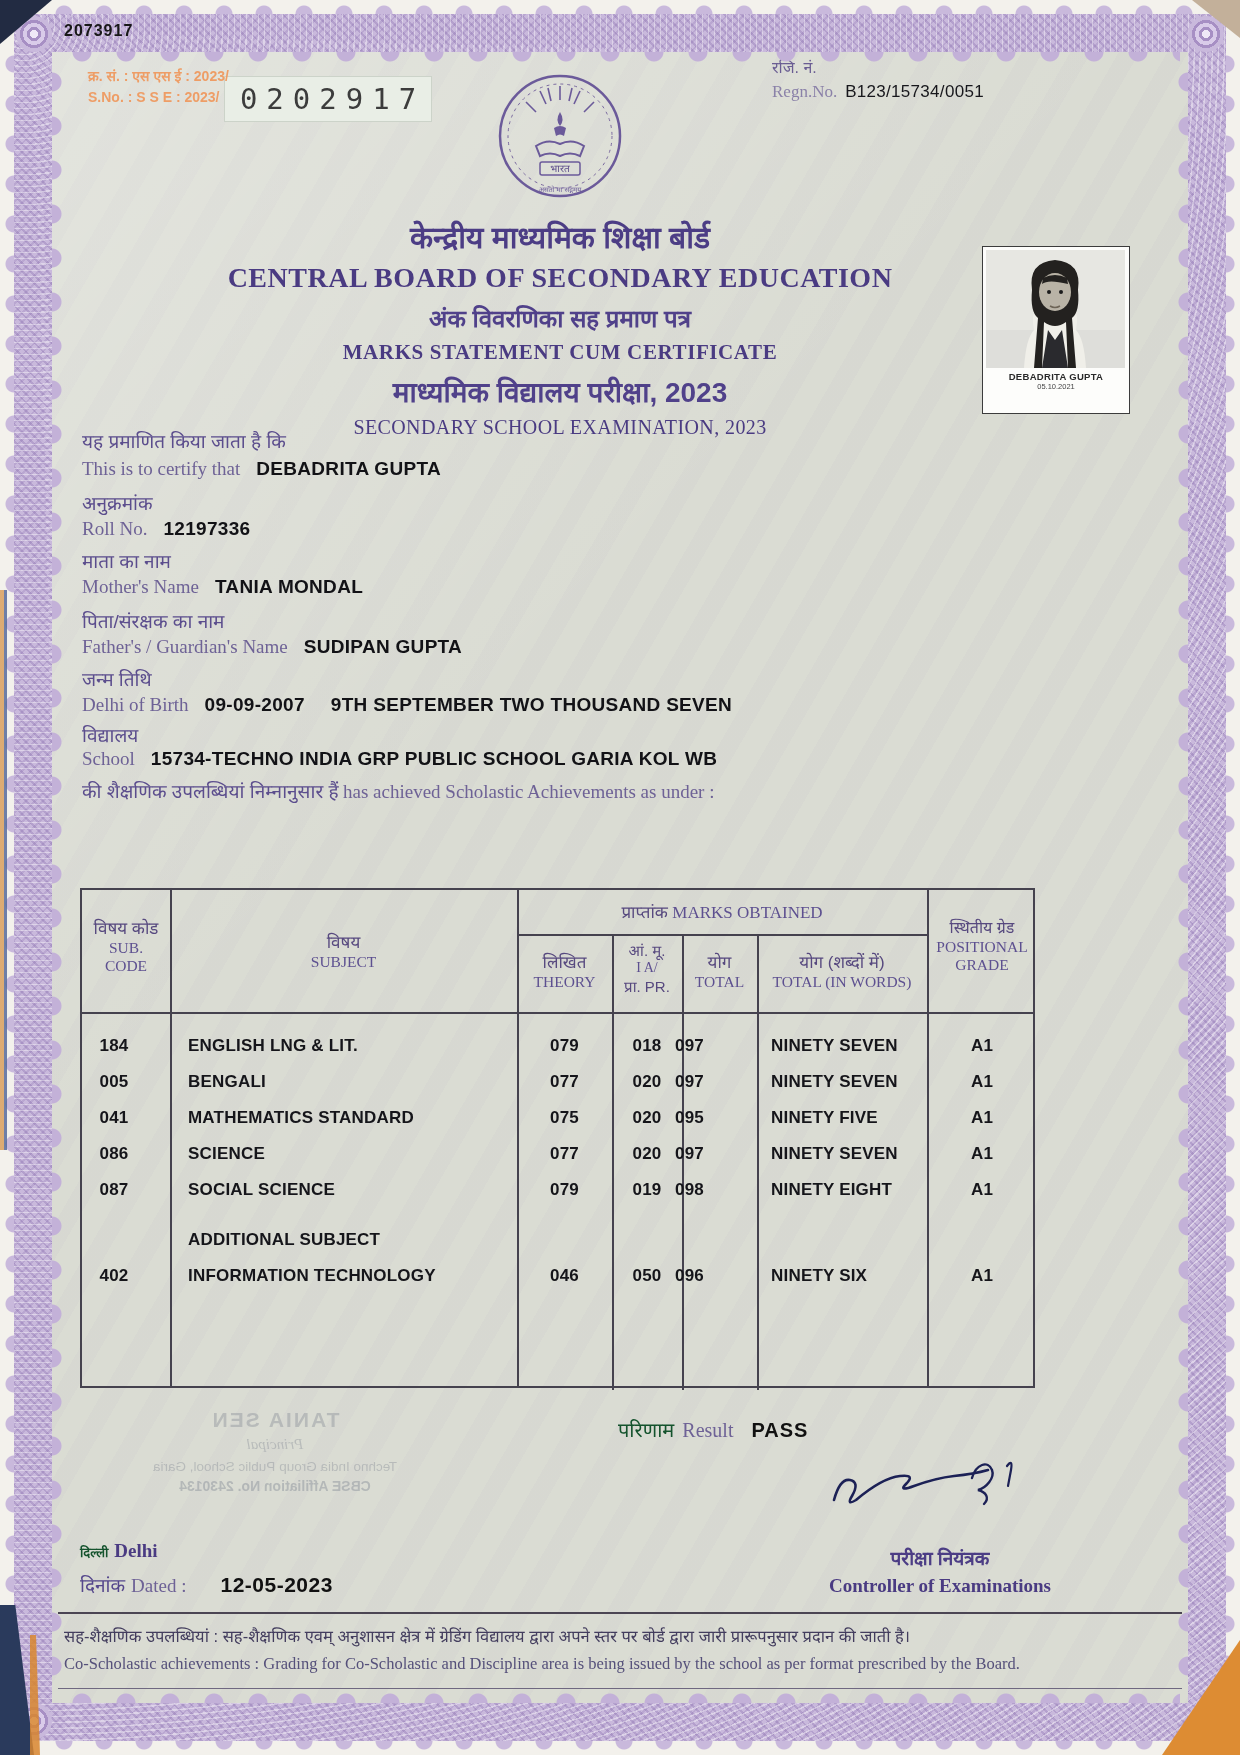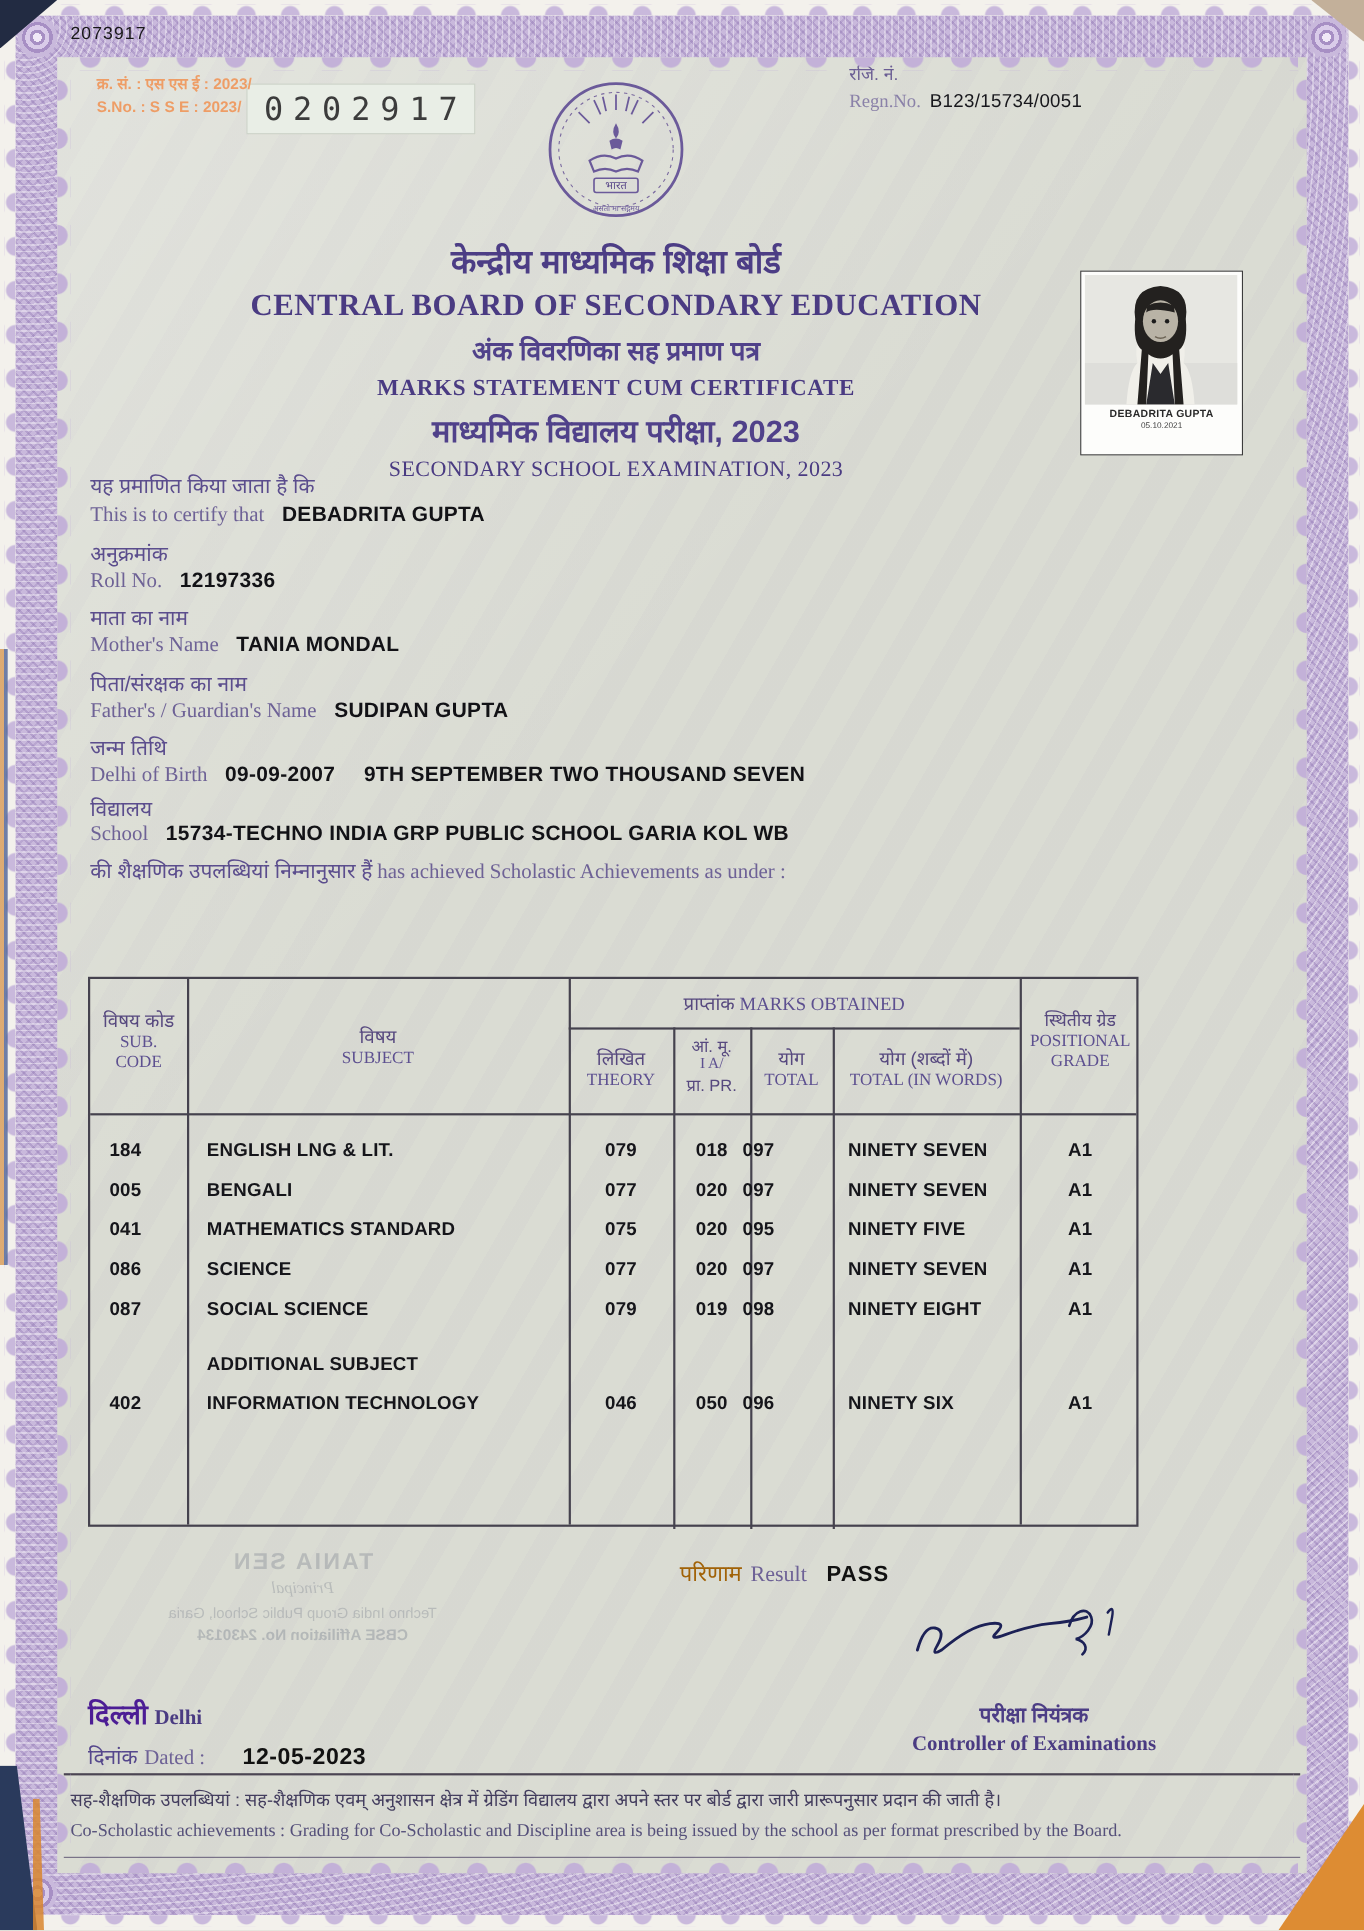--- a/index.html
+++ b/index.html
@@ -34,21 +34,21 @@
   .corner { position:absolute; z-index:6; }
   .c-tl { top:0; left:0; width:52px; height:44px; background:#222b42; clip-path:polygon(0 0, 100% 0, 0 100%); }
   .c-tr { top:0; right:0; width:48px; height:38px; background:#c3b09a; clip-path:polygon(100% 0, 100% 100%, 0 0); }
   .c-bl { bottom:0; left:0; width:34px; height:150px; background:#2a3a5c; clip-path:polygon(0 0, 45% 0, 100% 100%, 0 100%); }
   .c-bl2 { bottom:0; left:30px; width:10px; height:120px; background:#d8862f; clip-path:polygon(0 0, 60% 0, 100% 100%, 0 100%); opacity:.85; }
   .c-br { bottom:0; right:0; width:78px; height:115px; background:#dd8c33; clip-path:polygon(100% 0, 100% 100%, 0 100%); }
   .edge-strip { position:absolute; left:0; top:590px; width:7px; height:560px; z-index:6;
     background:linear-gradient(to right, #d79a55 0 4px, #4d6296 4px 7px); opacity:.8; }
 
   
-  .serial { position:absolute; top:22px; left:64px; font-size:16px; font-weight:normal; color:#181818; letter-spacing:1px; z-index:7; }
+  .serial { position:absolute; top:22px; left:64px; font-size:16px; font-weight:bold; color:#181818; letter-spacing:1px; z-index:7; }
   .stamp-orange { position:absolute; top:66px; left:88px; color:#ef9a60; font-size:14px; line-height:21px; filter:blur(.6px); opacity:.95; z-index:2; font-weight:bold; }
   .numbox { position:absolute; top:76px; left:224px; width:208px; height:46px; background:#e9eee6; border:1px solid rgba(120,130,115,.25);
     display:flex; align-items:center; justify-content:center; font-family:"DejaVu Sans Mono", monospace; font-size:29px; color:#3c3c3c; letter-spacing:9px; padding-left:9px; }
   .regn { position:absolute; top:56px; left:772px; z-index:2; }
   .regn .hi { font-size:16px; color:#6a5d93; }
   .regn .row { margin-top:4px; font-family:"Liberation Serif", serif; font-size:17px; color:#8a81a8; }
   .regn .val { font-family:"Liberation Sans", sans-serif; font-weight:normal; color:#17171c; margin-left:8px; font-size:17px; }
 
   
   .logo { position:absolute; top:70px; left:492px; width:136px; height:140px; z-index:2; }
@@ -82,29 +82,29 @@
   .hcell { position:absolute; text-align:center; }
   .hcell .l1 { font-size:17px; }
   .hcell .l2 { font-family:"Liberation Serif", serif; font-size:15.5px; color:#5d5090; }
   .tbody-col { position:absolute; top:122px; height:378px; padding-top:16px; }
   .slot { height:36px; display:flex; align-items:center; justify-content:center; font-weight:bold; color:#15151a; font-size:17px; letter-spacing:.2px; }
   .slot.left { justify-content:flex-start; }
   .gap-slot { height:14px; }
 
   
   .result-line { position:absolute; left:618px; top:1416px; z-index:2; white-space:nowrap; }
-  .result-line .hi { font-size:20px; color:#a16207; }
+  .result-line .hi { font-size:20px; color:#14532d; }
   .result-line .en { font-family:"Liberation Serif", serif; font-size:20px; color:#6e6296; margin-left:8px; }
   .result-line .v { font-weight:bold; font-size:20px; color:#111; margin-left:18px; letter-spacing:1px; }
   .signature { position:absolute; left:822px; top:1448px; width:210px; height:75px; z-index:2; }
   .controller { position:absolute; left:800px; top:1545px; width:280px; text-align:center; z-index:2; }
   .controller .hi { font-size:19px; font-weight:bold; color:#4c3d85; }
   .controller .en { font-family:"Liberation Serif", serif; font-weight:bold; font-size:19px; color:#4a3b82; margin-top:4px; }
   .place { position:absolute; left:80px; top:1540px; z-index:2; }
-  .place .row1 .hi { font-size:25px; font-weight:bold; color:#4c1d95; }
+  .place .row1 .hi { font-size:13px; font-weight:bold; color:#14532d; }
   .place .row1 .en { font-family:"Liberation Serif", serif; font-weight:bold; font-size:19px; color:#4a3b82; margin-left:6px; }
   .place .row2 { margin-top:10px; }
   .place .row2 .hi { font-size:19px; color:#55478c; }
   .place .row2 .en { font-family:"Liberation Serif", serif; font-size:19px; color:#6e6296; margin-left:6px; }
   .place .row2 .v { font-weight:bold; font-size:21px; color:#111; margin-left:34px; letter-spacing:.5px; }
   .sep1 { position:absolute; left:58px; right:58px; top:1612px; border-top:2px solid #4b4553; z-index:2; }
   .sep2 { position:absolute; left:58px; right:58px; top:1688px; border-top:1.5px solid #6f6880; z-index:2; }
   .note-hi { position:absolute; left:64px; top:1624px; width:1120px; font-size:16.5px; color:#433d5e; z-index:2; }
   .note-en { position:absolute; left:64px; top:1654px; width:1120px; font-family:"Liberation Serif", serif; font-size:16.5px; color:#55507a; z-index:2; }
 

